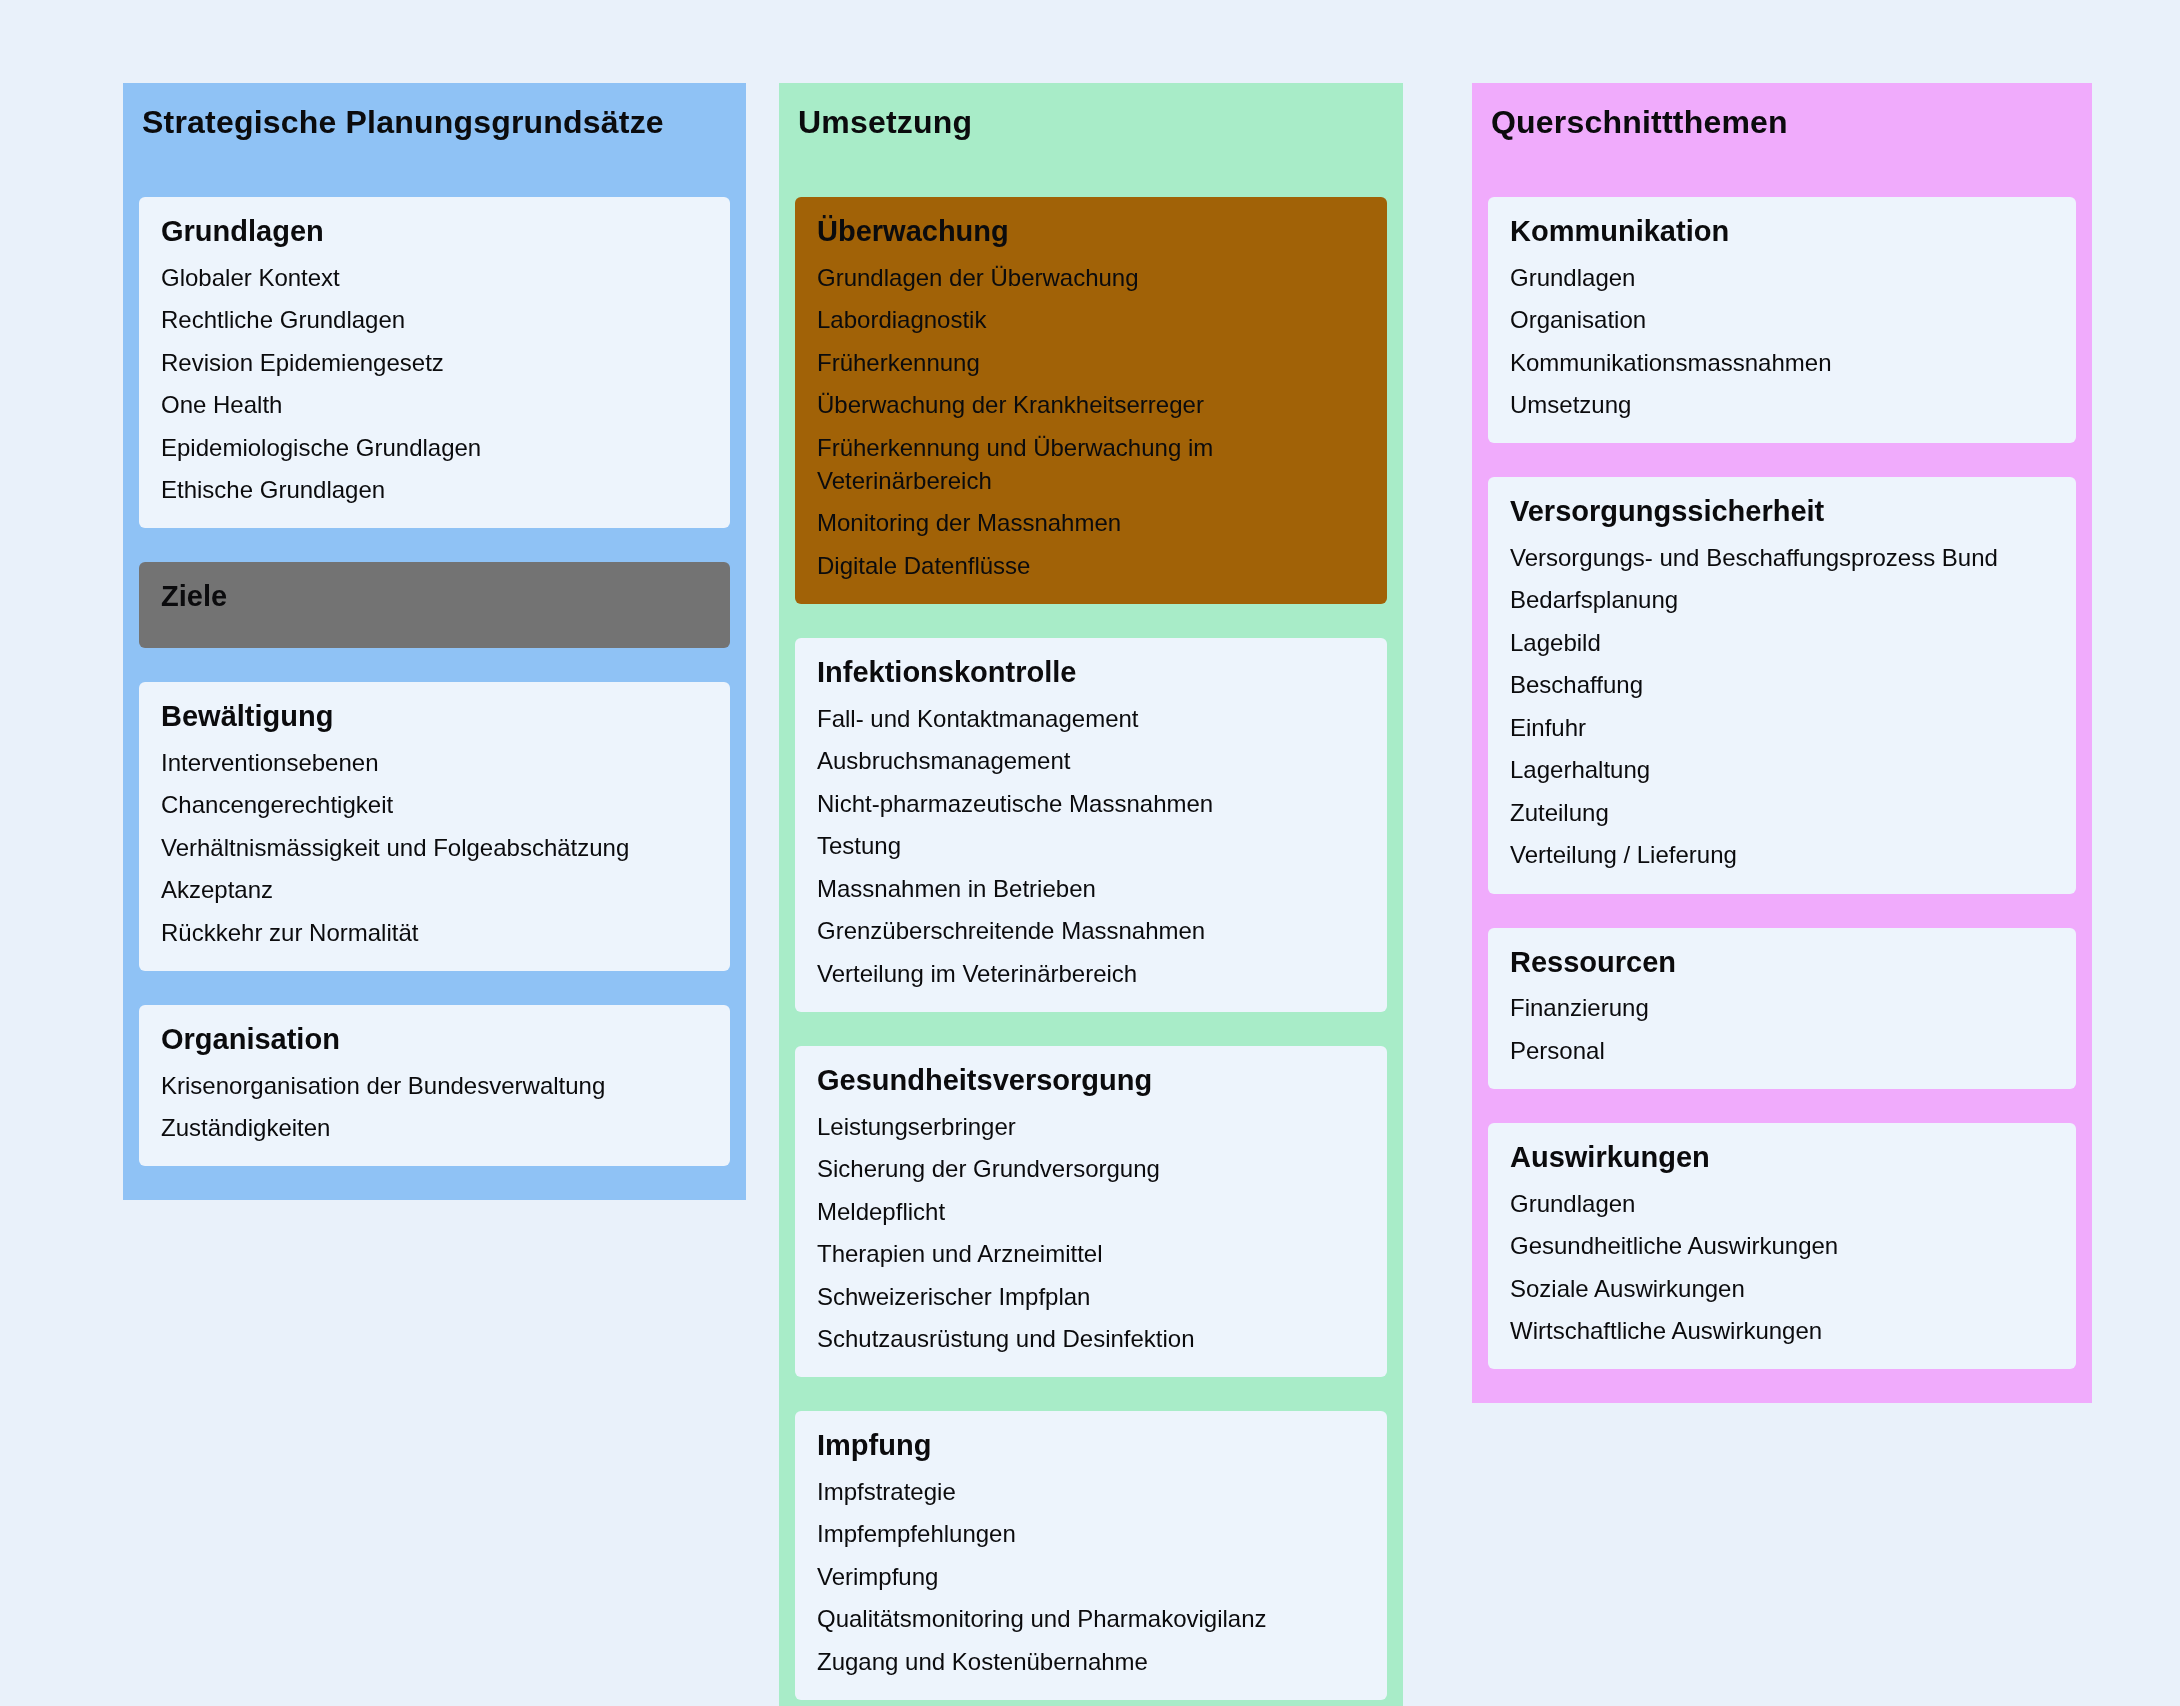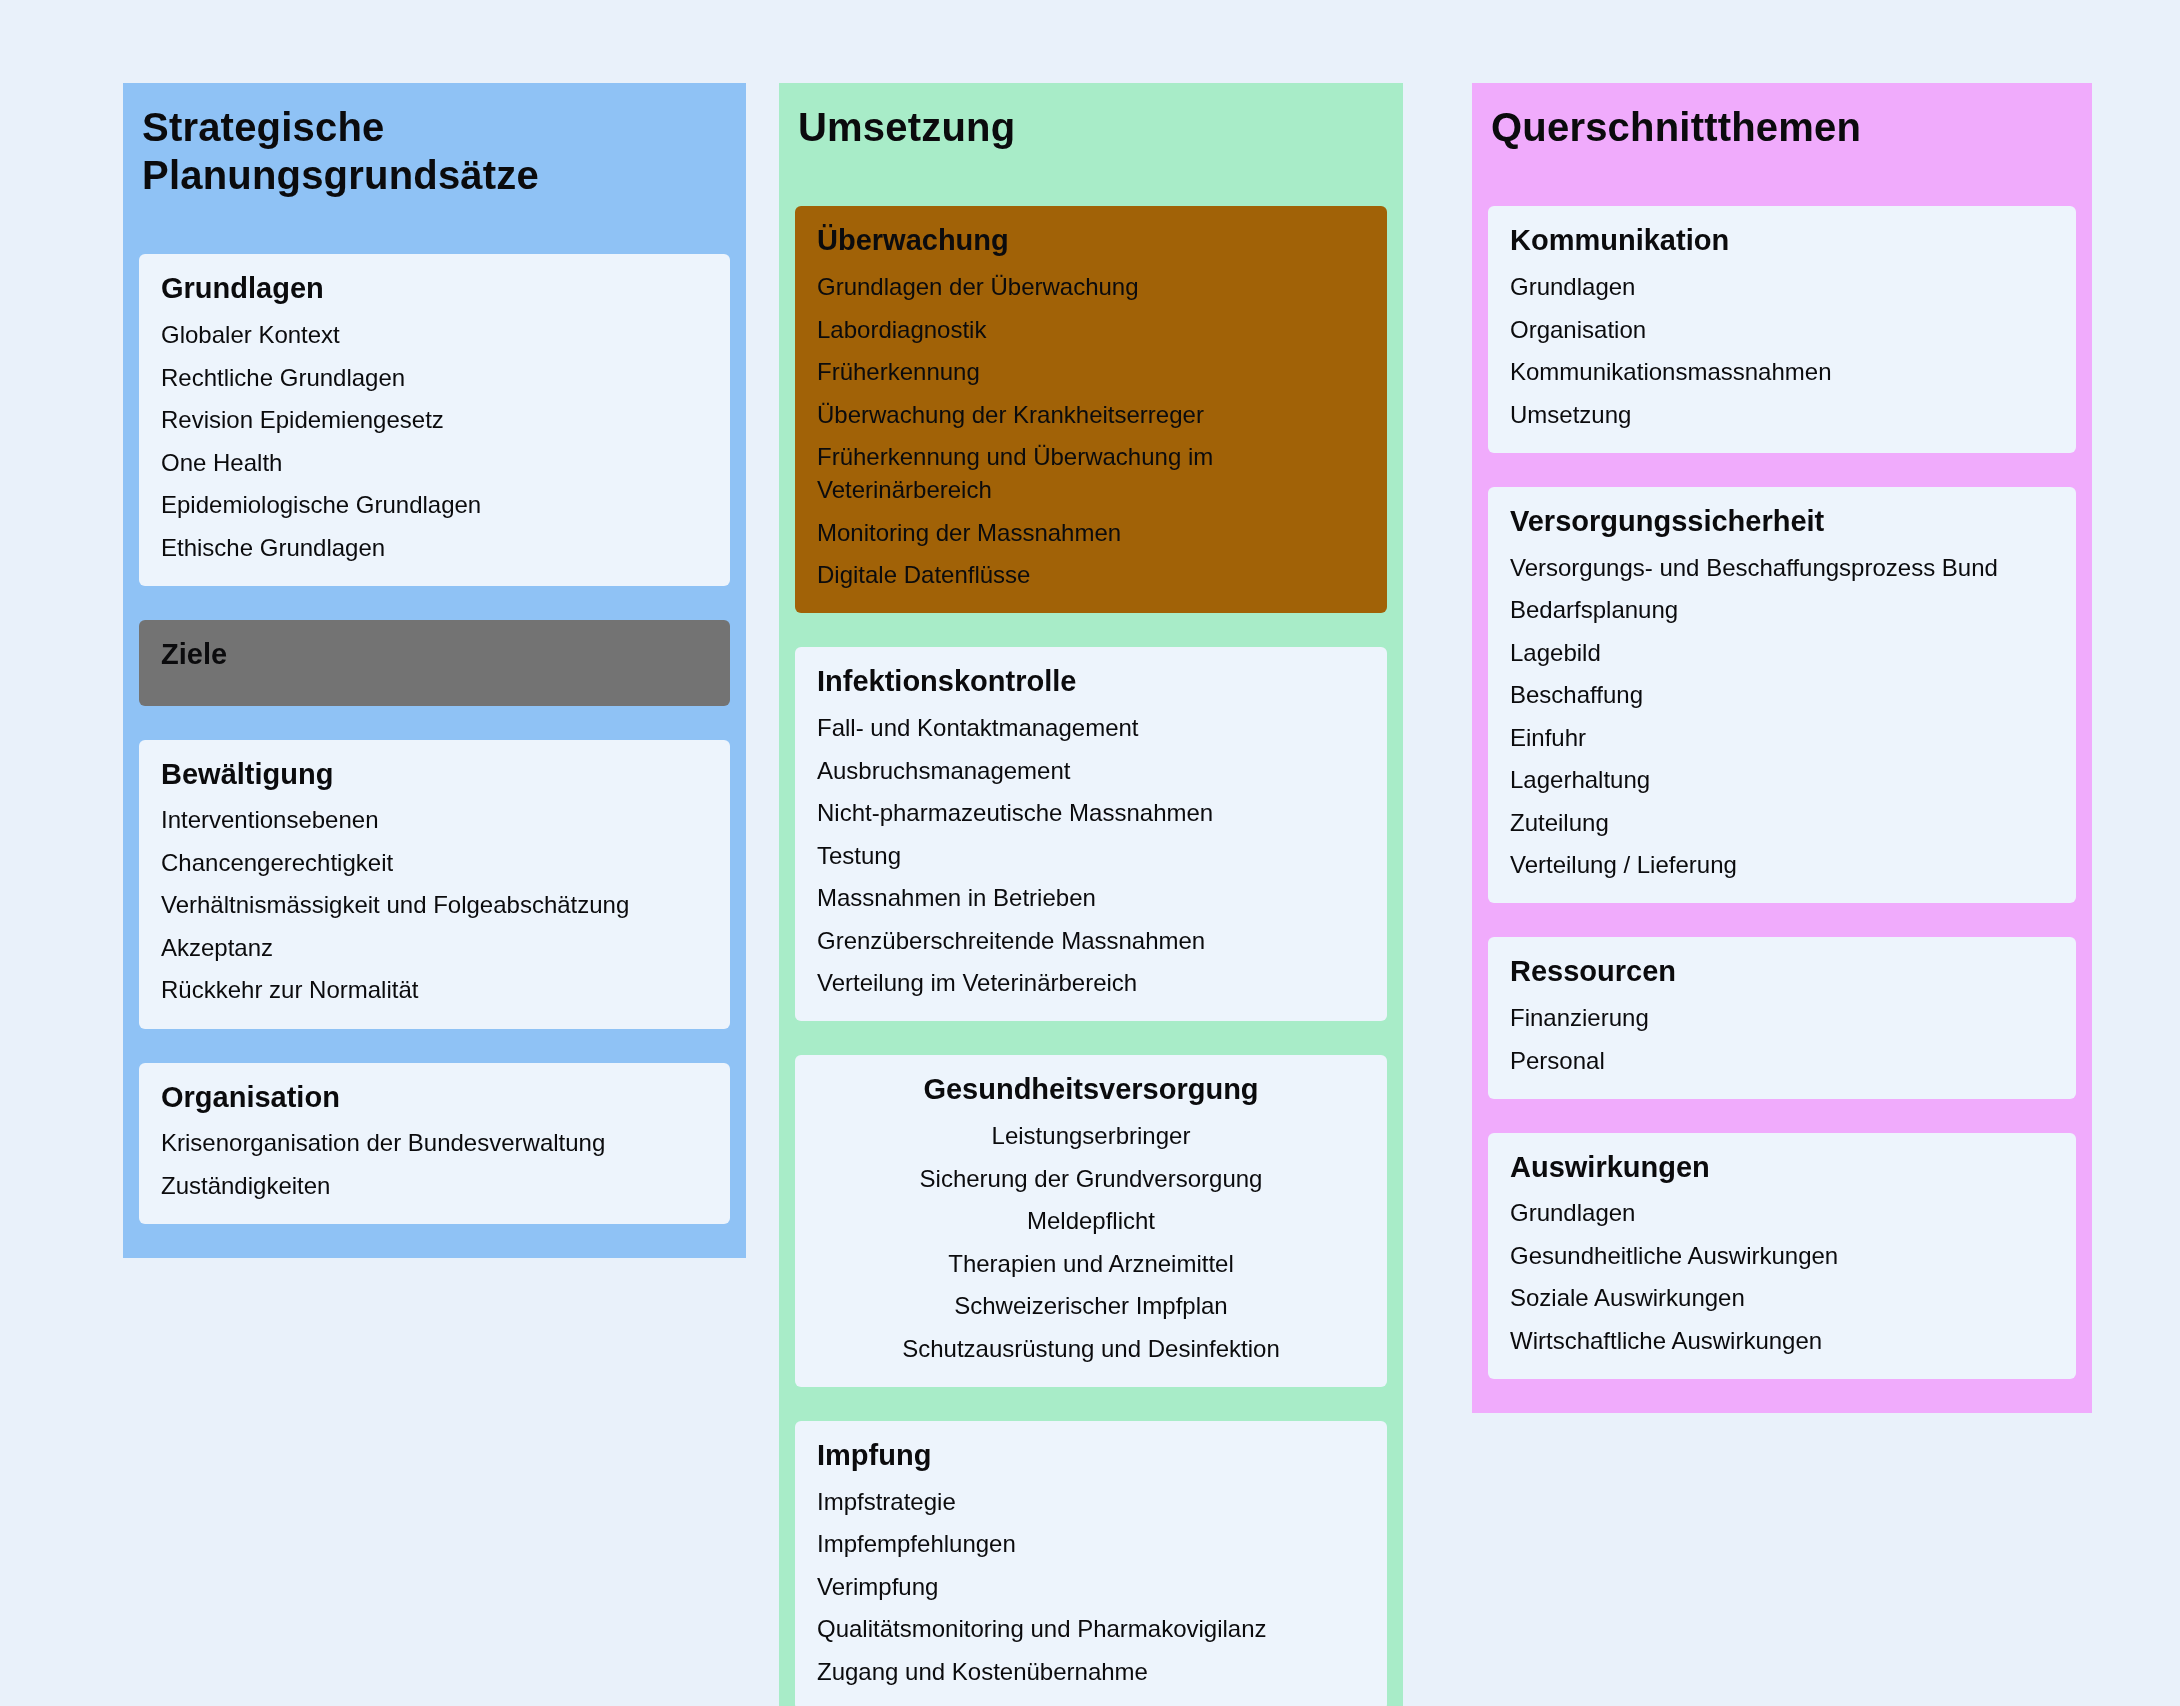--- a/index.html
+++ b/index.html
@@ -15,21 +15,21 @@
   }
   .column {
     position: absolute;
     top: 83px;
     box-sizing: border-box;
     padding-bottom: 34px;
   }
   .column-title {
     margin: 0 0 55px 0;
     padding: 20.4px 19px 0 19px;
-    font-size: 40px;
+    font-size: 32px;
     line-height: 1.2;
     font-weight: bold;
     letter-spacing: 0.2px;
   }
   .cards { display: block; }
   .card {
     margin: 0 16px 34px 16px;
     padding: 17px 22px 22px 22px;
     box-sizing: border-box;
     border-radius: 6px;
@@ -120,21 +120,21 @@
     <ul class="card-items">
             <li class="card-item">Fall- und Kontaktmanagement</li>
             <li class="card-item">Ausbruchsmanagement</li>
             <li class="card-item">Nicht-pharmazeutische Massnahmen</li>
             <li class="card-item">Testung</li>
             <li class="card-item">Massnahmen in Betrieben</li>
             <li class="card-item">Grenzüberschreitende Massnahmen</li>
             <li class="card-item">Verteilung im Veterinärbereich</li>
           </ul>
   </div>
-        <div class="card" style="background: rgb(237, 244, 252); text-align: center;">
+        <div class="card" style="background: rgb(237, 244, 252);">
     <h2 class="card-heading">Gesundheitsversorgung</h2>
     <ul class="card-items">
             <li class="card-item">Leistungserbringer</li>
             <li class="card-item">Sicherung der Grundversorgung</li>
             <li class="card-item">Meldepflicht</li>
             <li class="card-item">Therapien und Arzneimittel</li>
             <li class="card-item">Schweizerischer Impfplan</li>
             <li class="card-item">Schutzausrüstung und Desinfektion</li>
           </ul>
   </div>

